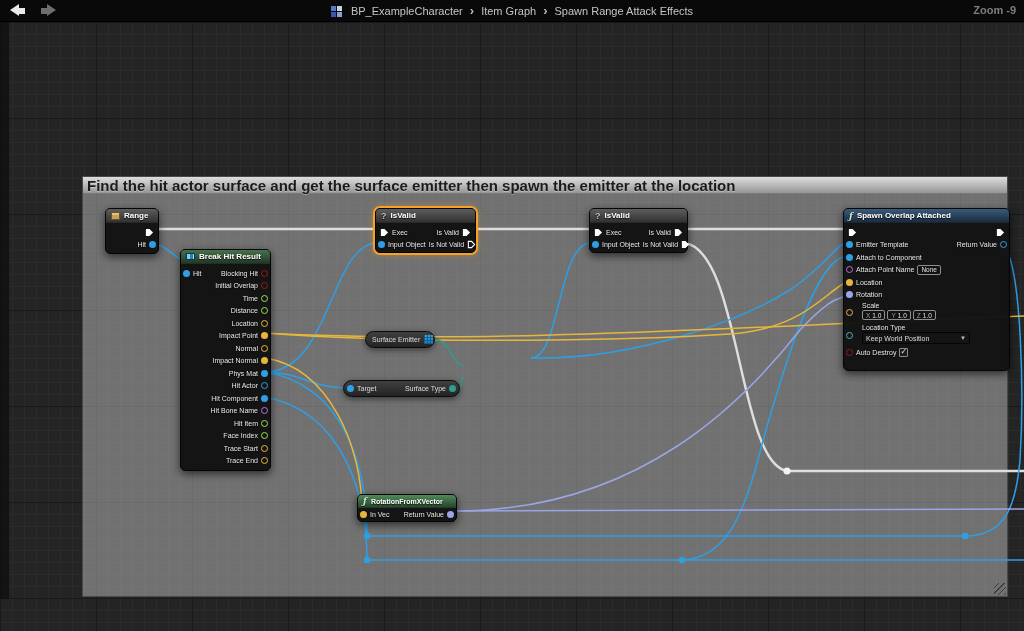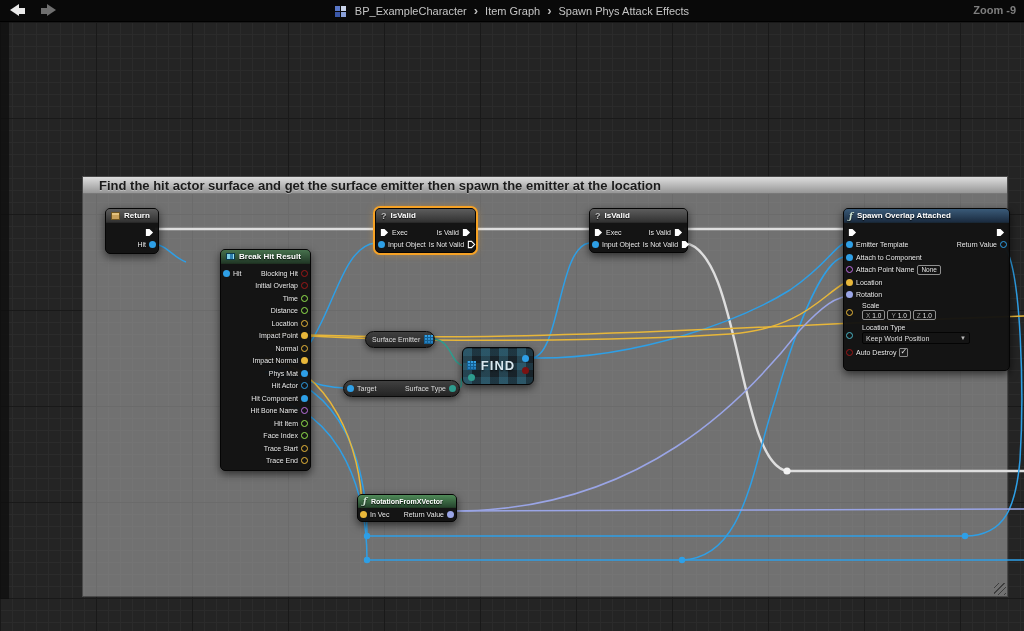--- a/index.html
+++ b/index.html
@@ -34,21 +34,21 @@
       linear-gradient(90deg,#191919 1px, transparent 1px),
       linear-gradient(#2b2b2b 1px, transparent 1px),
       linear-gradient(90deg,#2b2b2b 1px, transparent 1px);
     background-size:96px 96px, 96px 96px, 12px 12px, 12px 12px; }
   .left-shade { position:absolute; left:0; top:22px; width:9px; height:577px; background:#0d0d0d; opacity:.75; z-index:3; }
 
   
   .comment { position:absolute; left:82px; top:176px; width:926px; height:421px; z-index:1;
              background:rgba(190,190,190,.50); border:1px solid rgba(0,0,0,.35); }
   .comment-header { height:17px; background:linear-gradient(#dedede,#969696); display:flex; align-items:center;
-                    padding:0 16px; font-size:13px; font-weight:bold; color:#1b1b1b;
+                    padding:0 4px; font-size:15px; font-weight:bold; color:#1b1b1b;
                     text-shadow:0 1px 0 rgba(255,255,255,.30); border-bottom:1px solid rgba(0,0,0,.45); }
   .comment-handle { position:absolute; right:1px; bottom:1px; width:12px; height:12px;
                     background:repeating-linear-gradient(135deg, transparent 0 3px, rgba(40,40,40,.7) 3px 4px); }
 
   
   svg.wires { position:absolute; left:0; top:0; z-index:5; pointer-events:none; }
 
   
   .node { position:absolute; background:rgba(17,17,17,.96); border:1px solid #050505; border-radius:5px;
           box-shadow:0 3px 9px rgba(0,0,0,.6); color:#e8e8e8; z-index:10; }
@@ -165,44 +165,44 @@
       <span class="bp-icon">
           <i></i>
           <i></i>
           <i></i>
           <i></i>
         </span>
       <span>BP_ExampleCharacter</span>
       <span class="crumb-sep">›</span>
       <span>Item Graph</span>
       <span class="crumb-sep">›</span>
-      <span>Spawn Phys Attack Effects</span>
+      <span>Spawn Range Attack Effects</span>
     </div>
     <div class="zoom-label">Zoom -9</div>
   </div>
 
   <div class="node" style="left:105px; top:208px; width:54px; height:46px;">
     <div class="nhead h-gray">
       <span class="tunnel-icon"></span>
-      <span>Return</span>
+      <span>Range</span>
     </div>
     <div class="rows">
       <div class="prow r">
         <svg class="exec-svg" width="9" height="9" viewBox="0 0 10 10">
             <path d="M1,1 L5,1 L9,5 L5,9 L1,9 Z" fill="#fff"></path>
           </svg>
       </div>
       <div class="prow r">
         <span class="plabel">Hit</span>
         <span class="pin b-fill out-pin"></span>
       </div>
     </div>
   </div>
 
-  <div class="node" style="left:180px; top:249px; width:91px; height:222px;margin-left:40px;">
+  <div class="node" style="left:180px; top:249px; width:91px; height:222px;">
     <div class="nhead h-green">
       <span class="struct-icon"></span>
       <span>Break Hit Result</span>
     </div>
     <div class="rows">
       <div class="prow" style="justify-content:space-between;">
         <span style="display:flex;align-items:center;gap:3px;">
           <span class="pin b-fill in-pin"></span>
           <span class="plabel">Hit</span>
         </span>
@@ -417,27 +417,20 @@
         <span class="checkbox">✓</span>
       </div>
     </div>
   </div>
 
   <div class="pill" style="left:365px; top:331px; width:70px; justify-content:space-between;">
     <span>Surface Emitter</span>
     <span class="map-pin" style="margin-right:-3px;"></span>
   </div>
 
-  <div class="find-node">
-    <div class="find-label">FIND</div>
-    <span class="map-pin find-pin" style="left:4px; top:13px;"></span>
-    <span class="pin t-fill find-pin" style="left:5px; top:26px;"></span>
-    <span class="pin b-fill find-pin" style="right:4px; top:7px;"></span>
-    <span class="pin find-pin" style="right:4px; top:19px; background:#7a1212;"></span>
-  </div>
 
   <div class="pill" style="left:343px; top:380px; width:117px; justify-content:space-between;">
     <span style="display:flex;align-items:center;gap:3px;">
       <span class="pin b-fill" style="margin-left:-3px;"></span>
       <span>Target</span>
     </span>
     <span style="display:flex;align-items:center;gap:3px;">
       <span>Surface Type</span>
       <span class="pin t-fill" style="margin-right:-3px;"></span>
     </span>

